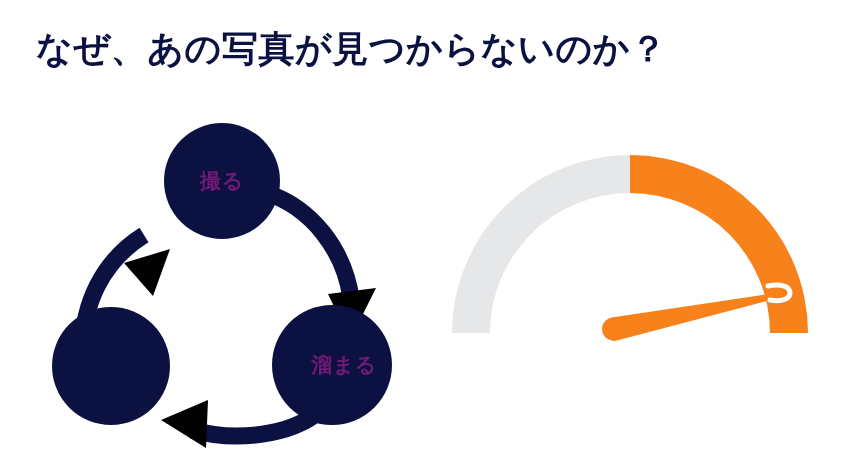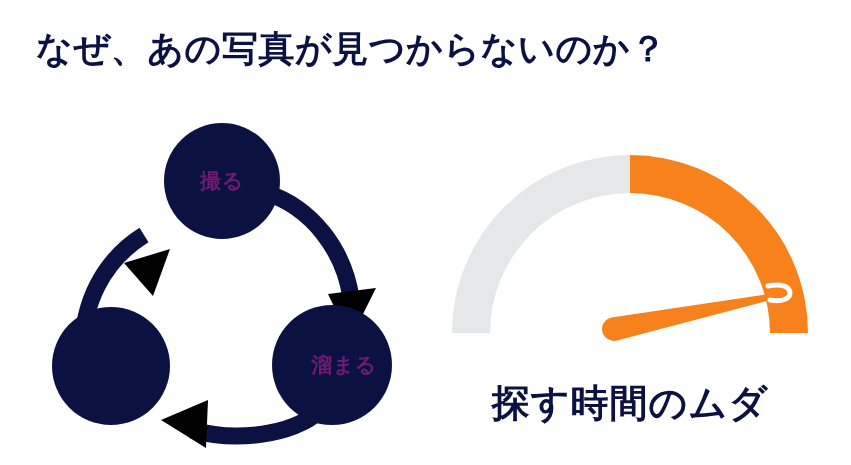--- a/index.html
+++ b/index.html
@@ -136,15 +136,14 @@
                  C 356 176, 356 172, 352 172
                  Z" fill="#F7821B"></path>
 
         <path d="M 338 166
                  C 352 163, 360 167, 360 173
                  C 360 179, 352 182, 340 180" fill="none" stroke="#FFFFFF" stroke-width="5" stroke-linecap="round"></path>
       </g>
     </svg>
   </div>
 
-  <div class="gauge-caption">探す時間のムダ</div>
 
 </div>
 
 </body></html>

